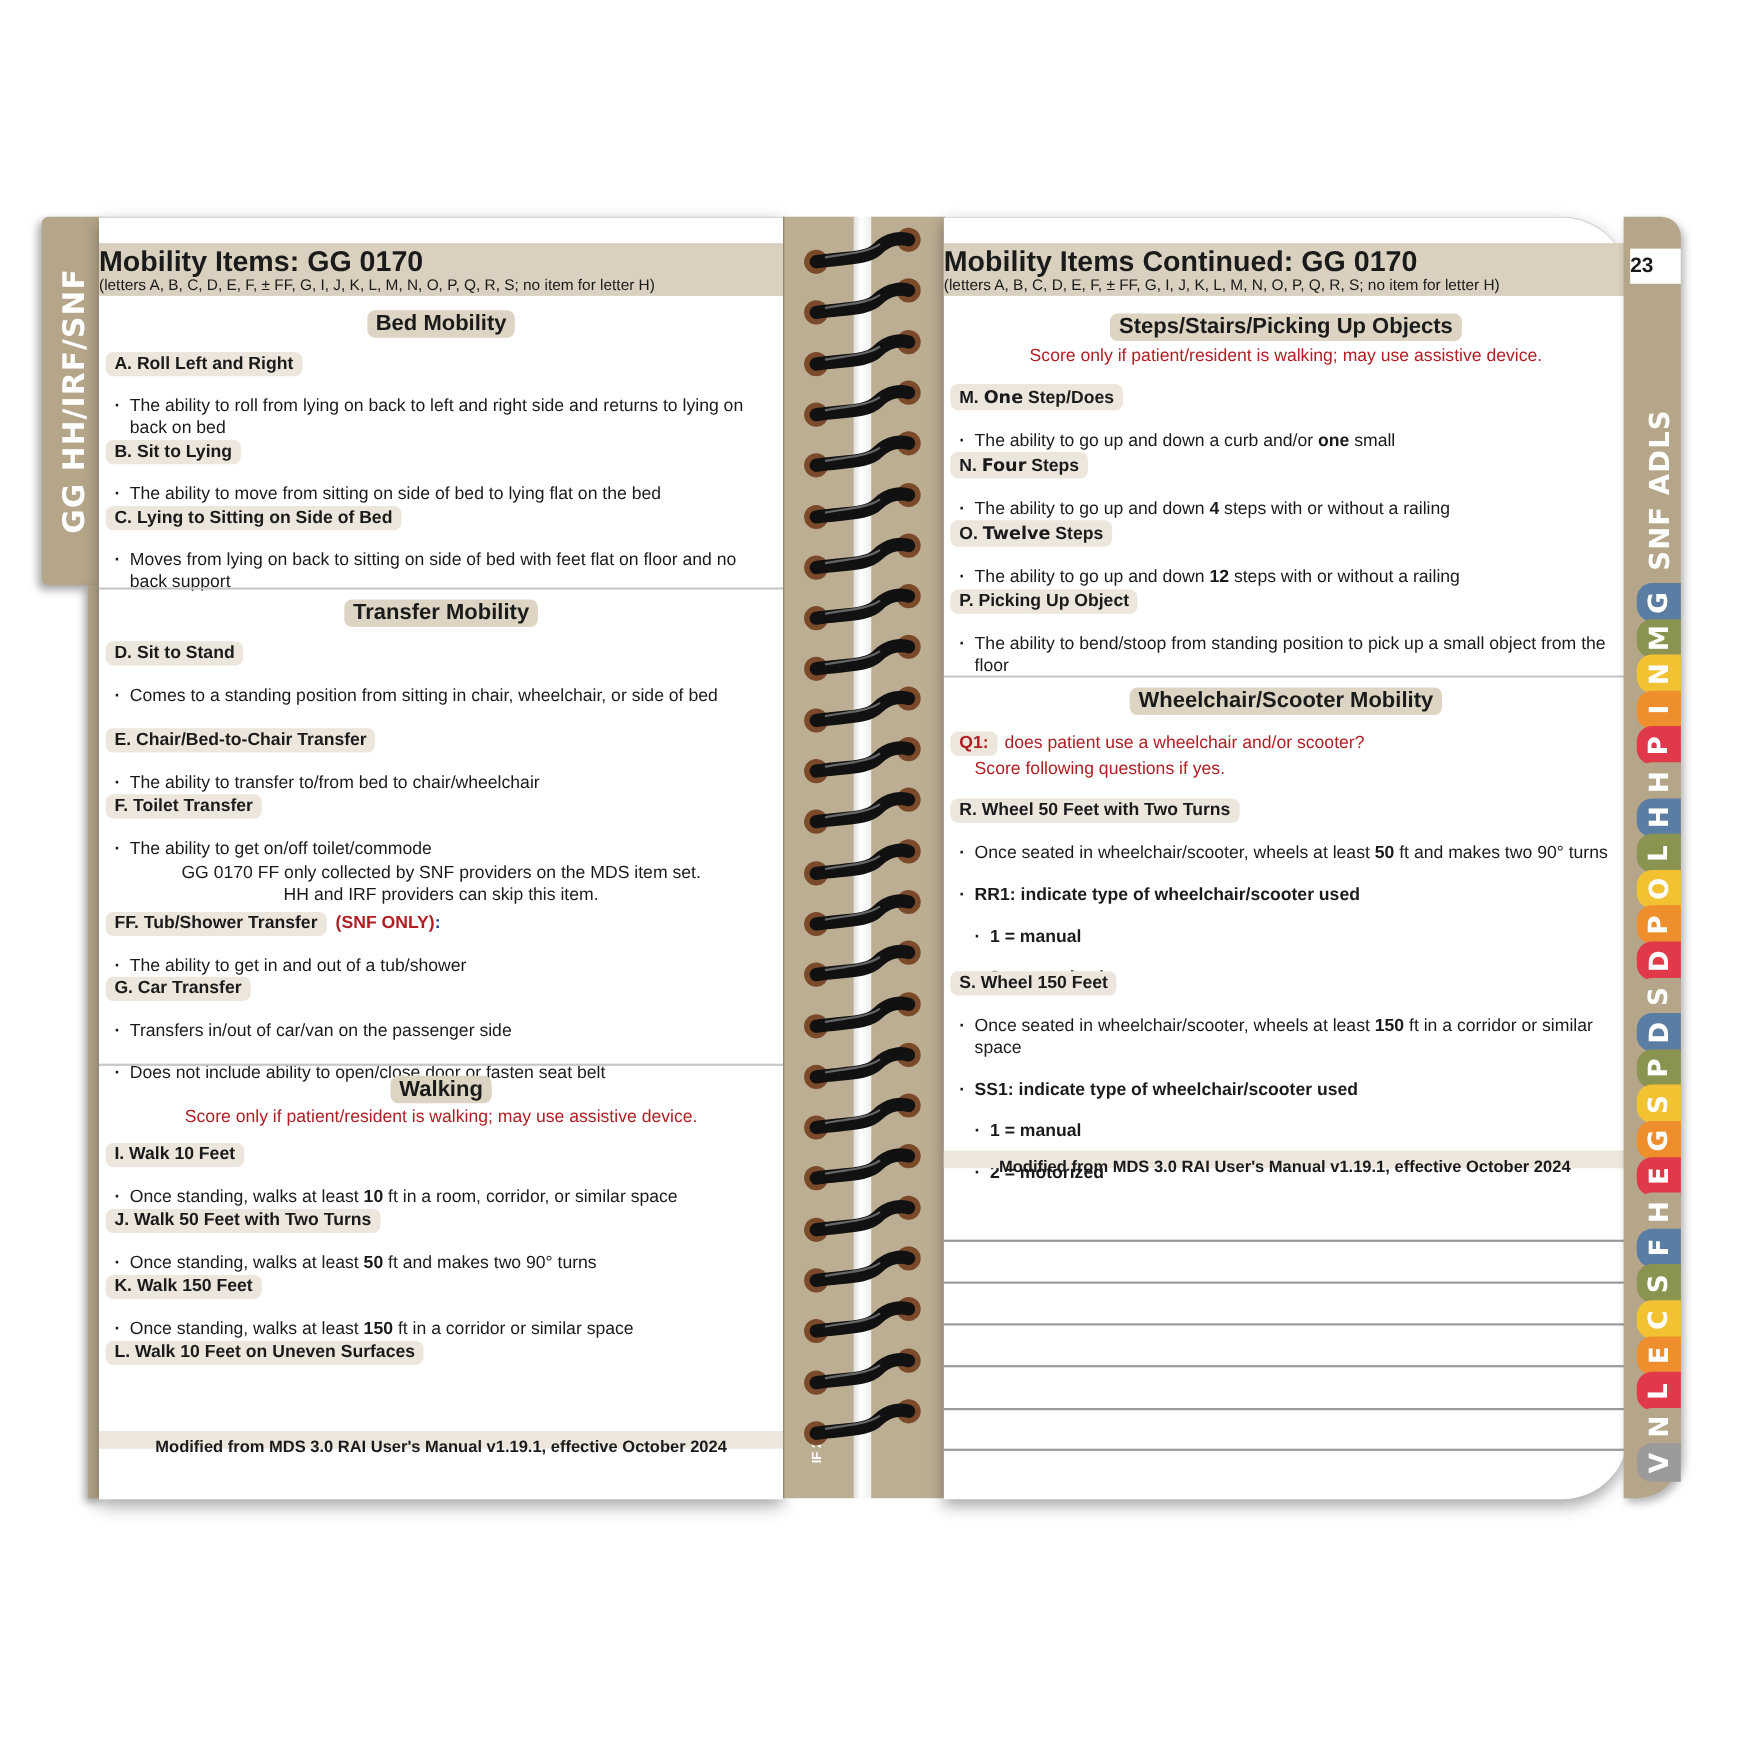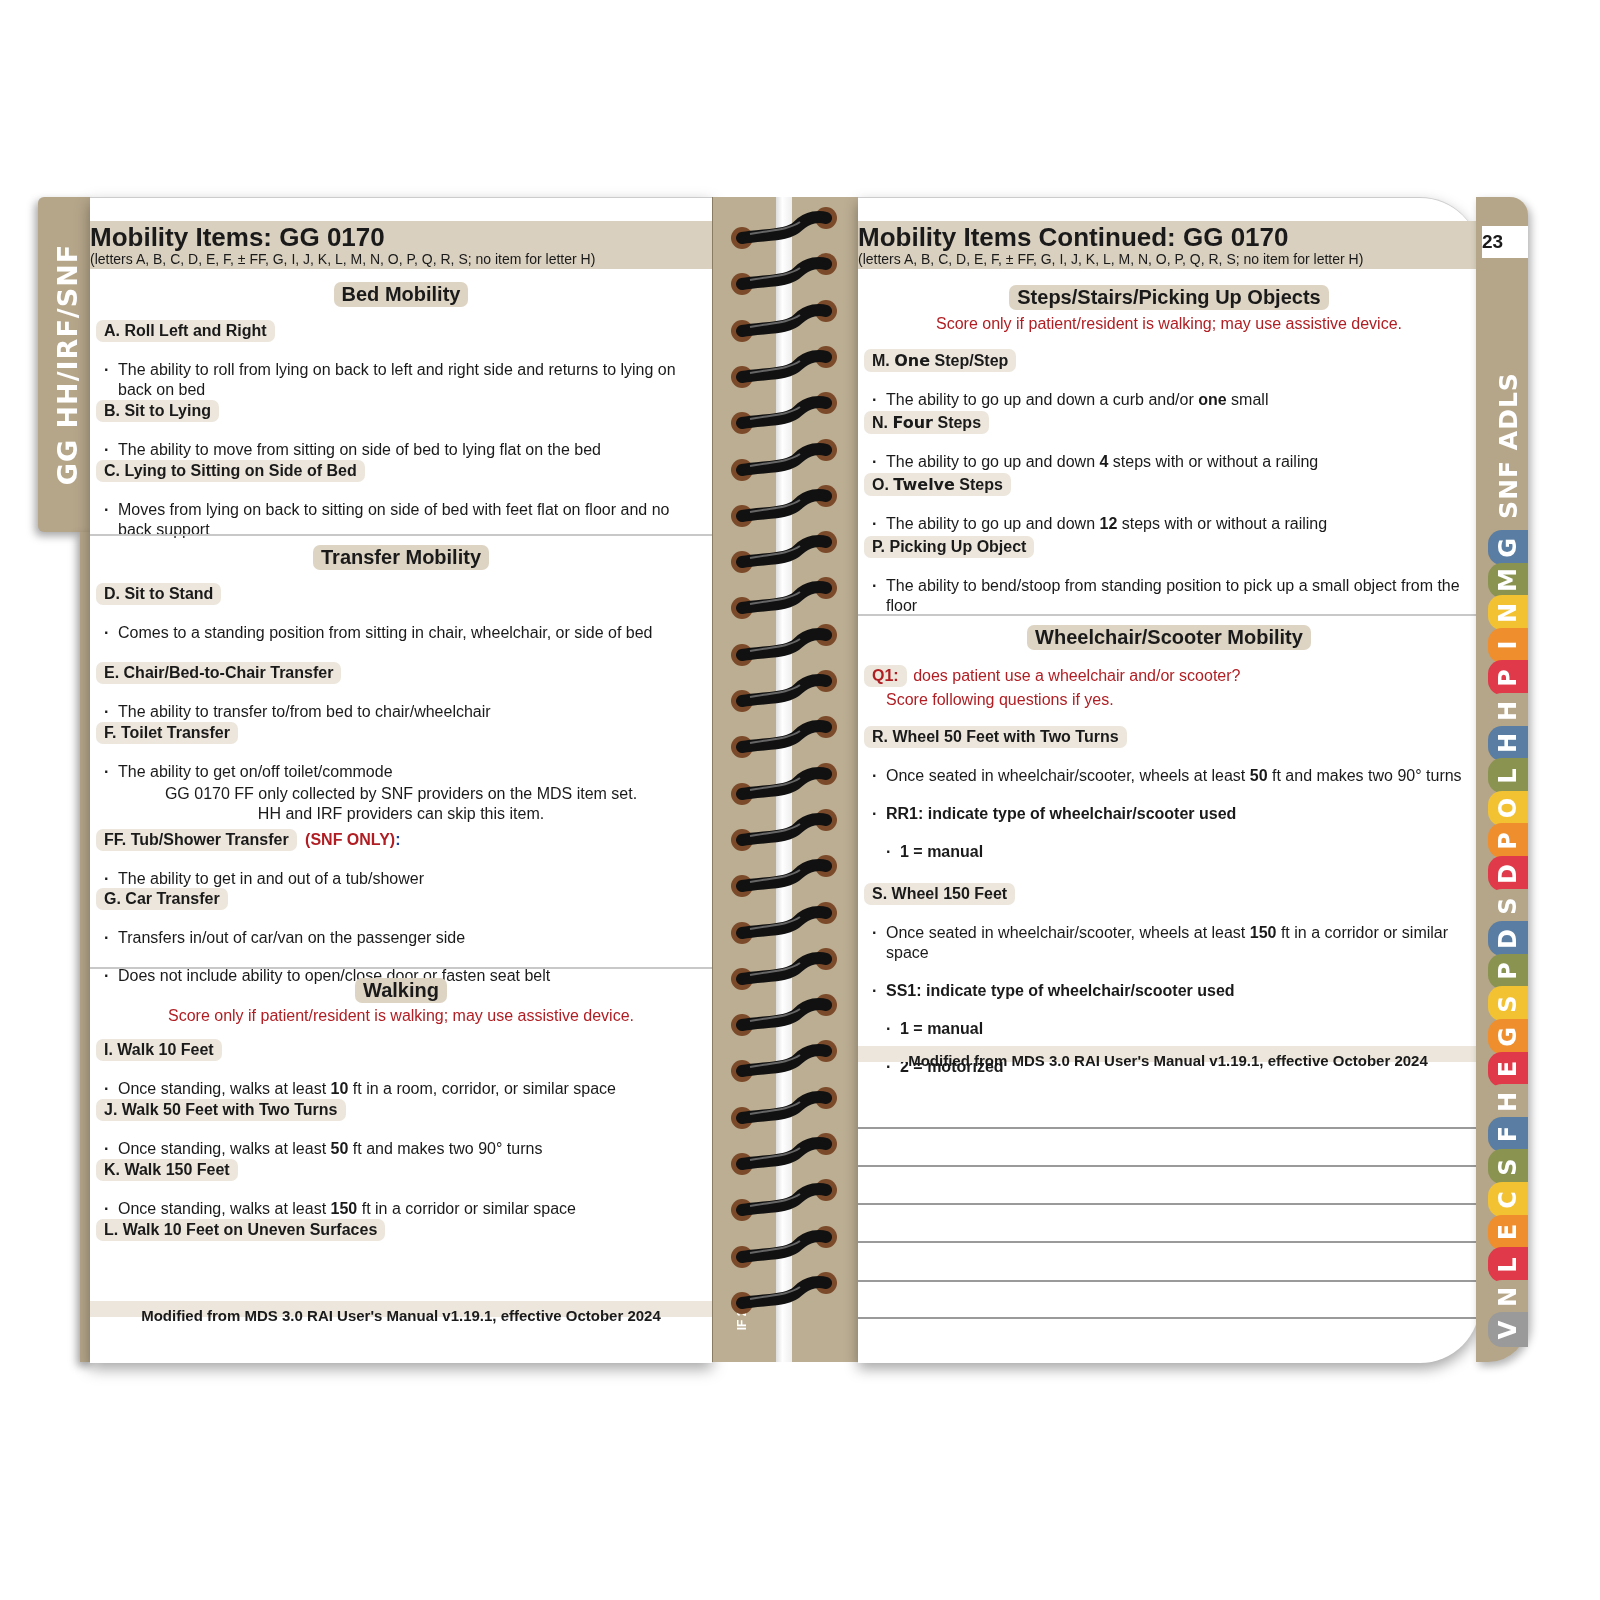--- a/index.html
+++ b/index.html
@@ -283,21 +283,21 @@
 <div class="page right-page">
   <div class="hdr" style="width:620px">
     <div class="t">Mobility Items Continued: GG 0170</div>
     <div class="s">(letters A, B, C, D, E, F, ± FF, G, I, J, K, L, M, N, O, P, Q, R, S; no item for letter H)</div>
   </div>
 
   <div class="sec" style="top:87px"><span class="sec-title">Steps/Stairs/Picking Up Objects</span></div>
   <div class="sec red" style="top:117px">Score only if patient/resident is walking; may use assistive device.</div>
 
   <div class="item" style="top:151px">
-    <span class="item-title"><span>M. </span><span style="font-family:'DejaVu Sans',sans-serif">One</span><span> Step/Step</span></span>
+    <span class="item-title"><span>M. </span><span style="font-family:'DejaVu Sans',sans-serif">One</span><span> Step/Does</span></span>
     <div class="bullet"><span>The ability to go up and down a curb and/or </span><b>one</b><span> small</span></div>
   </div>
   <div class="item" style="top:213px">
     <span class="item-title"><span>N. </span><span style="font-family:'DejaVu Sans',sans-serif">Four</span><span> Steps</span></span>
     <div class="bullet"><span>The ability to go up and down </span><b>4</b><span> steps with or without a railing</span></div>
   </div>
   <div class="item" style="top:275px">
     <span class="item-title"><span>O. </span><span style="font-family:'DejaVu Sans',sans-serif">Twelve</span><span> Steps</span></span>
     <div class="bullet"><span>The ability to go up and down </span><b>12</b><span> steps with or without a railing</span></div>
   </div>

